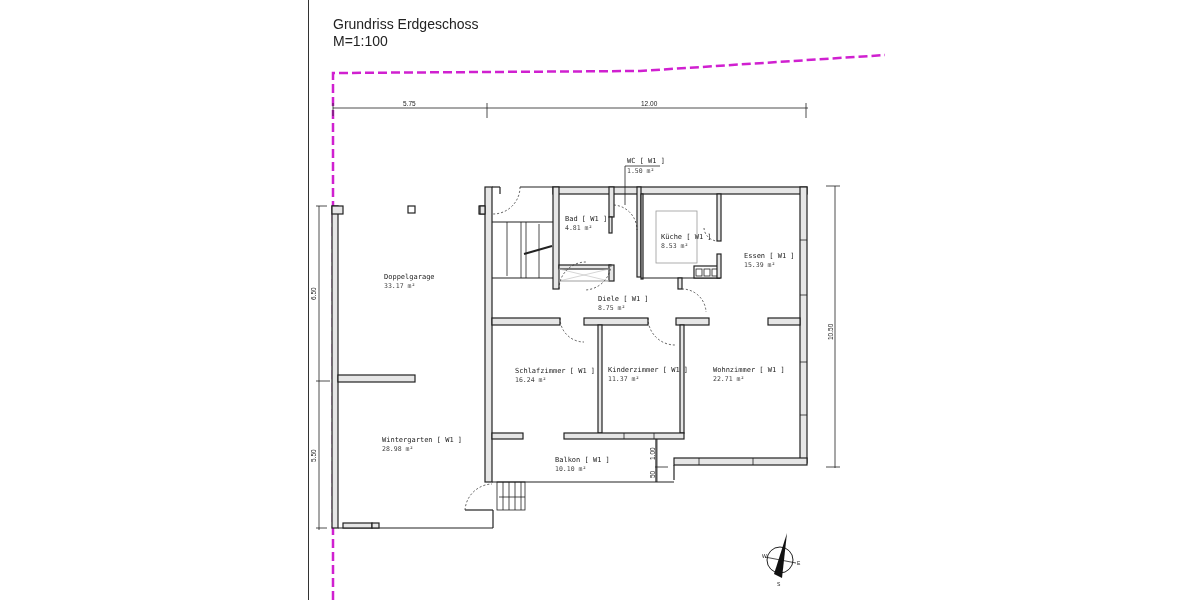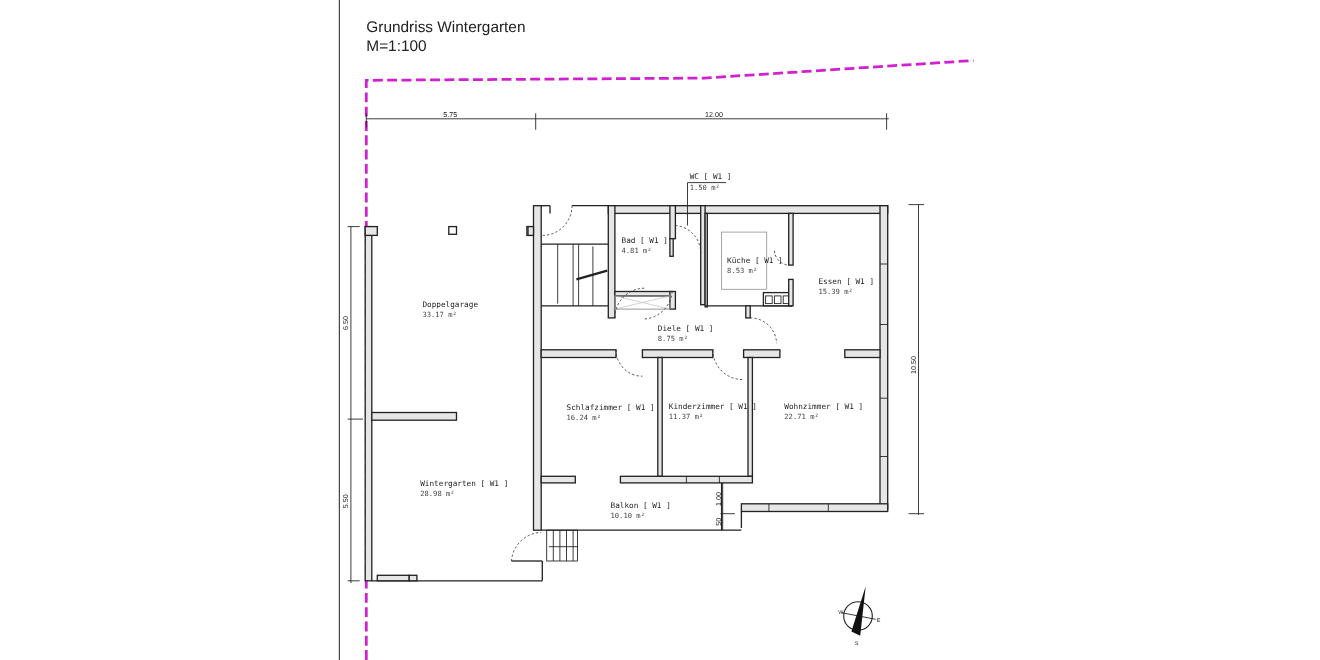--- a/index.html
+++ b/index.html
@@ -15,21 +15,21 @@
   .thin { stroke: #222; stroke-width: 0.8; fill: none; }
   .door { stroke: #333; stroke-width: 0.8; fill: none; stroke-dasharray: 2 2; }
   .boundary { stroke: #d020d0; stroke-width: 2.5; fill: none; stroke-dasharray: 9 4; }
 </style>
 </head>
 <body>
 
 <div class="frame-line"></div>
 
 <div class="title">
-  <div>Grundriss Wintergarten</div>
+  <div>Grundriss Erdgeschoss</div>
   <div>M=1:100</div>
 </div>
 
 <svg width="1200" height="600" viewBox="0 0 1200 600">
 
   <g>
     <polyline class="boundary" points="333,600 333,73 640,71 885,55"></polyline>
   </g>
 
   <g>

